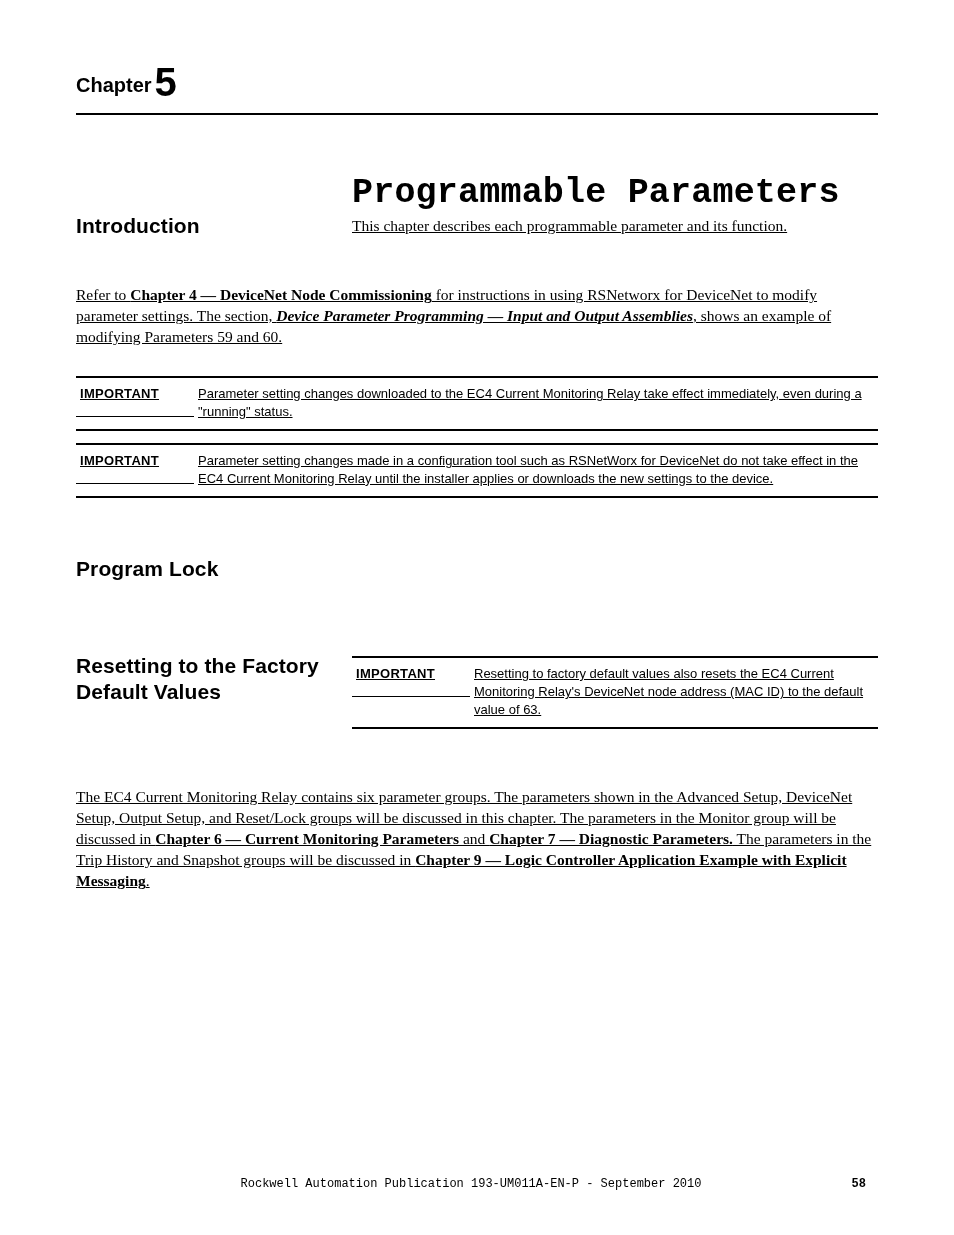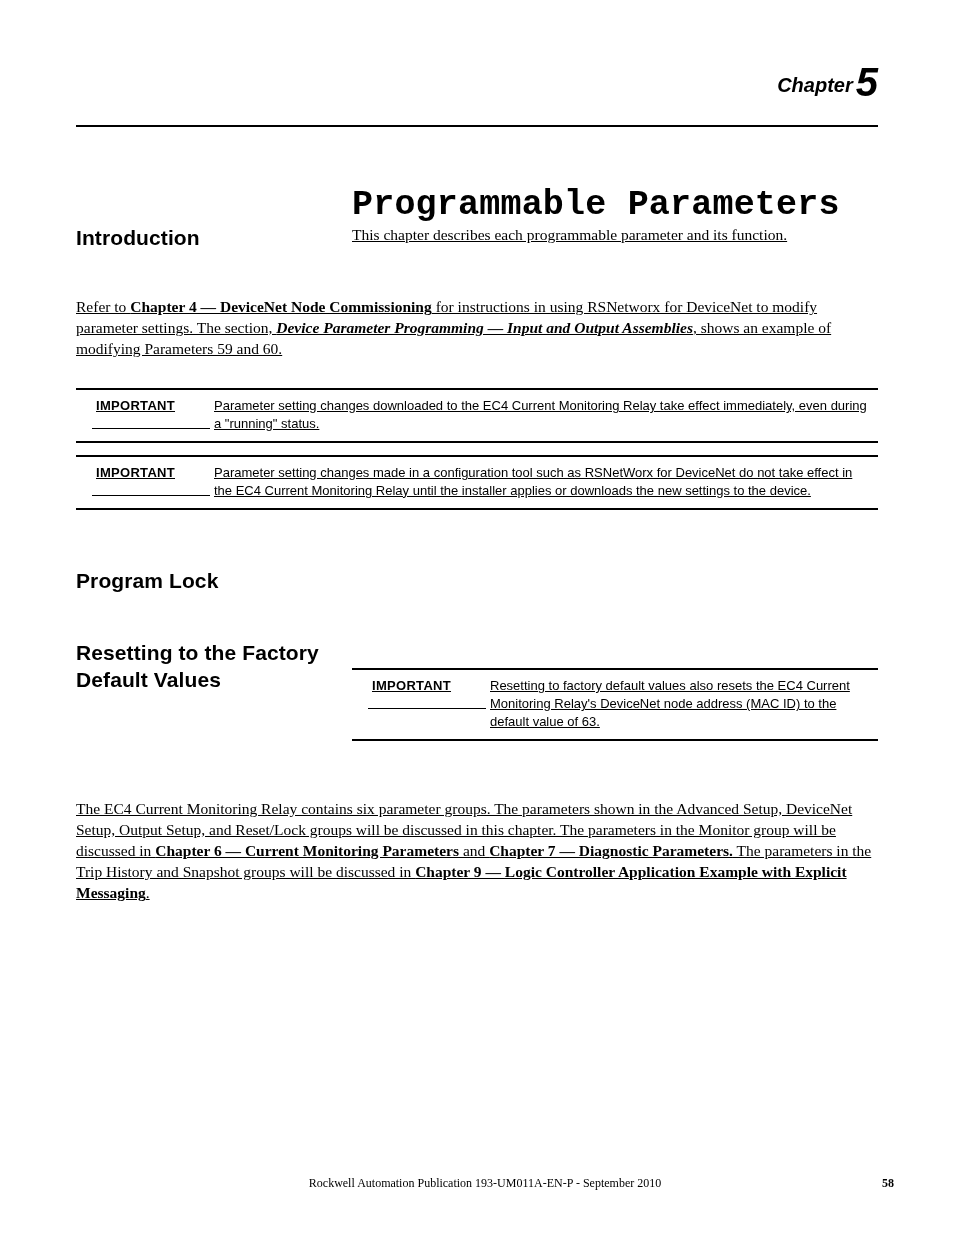--- a/index.html
+++ b/index.html
@@ -6,43 +6,42 @@
     body {
       width: 954px;
       height: 1235px;
       background: #fff;
       font-family: "Times New Roman", Georgia, serif;
       color: #000;
       position: relative;
       padding: 60px 76px 0 76px;
     }
     .chapter-header {
-      text-align: right;
-      margin-bottom: 20px;
+      margin-bottom: 8px;
       font-family: Arial, Helvetica, sans-serif;
       font-weight: bold;
-      font-style: italic;
     }
     .chapter-label { font-size: 20px; }
     .chapter-num { font-size: 40px; vertical-align: -4px; margin-left: 3px;}
     .hr-thick {
       border: none;
       border-top: 2.5px solid #000;
       margin-bottom: 58px;
     }
     .chapter-title {
       font-family: Liberation Mono, monospace;
       font-weight: bold;
       font-size: 35px;
       margin-left: 276px;
       letter-spacing: 0.2px;
     }
     .section {
       display: flex;
       margin-bottom: 50px;
+      align-items: center;
     }
     .section-heading {
       width: 276px;
       flex-shrink: 0;
       font-family: Arial, Helvetica, sans-serif;
       font-weight: bold;
       font-size: 21px;
       line-height: 1.25;
       padding-right: 18px;
       letter-spacing: 0.1px;
@@ -71,33 +70,32 @@
       width: 108px;
       flex-shrink: 0;
       font-weight: bold;
       letter-spacing: 0.3px;
       padding: 7px 6px 7px 4px;
       border-bottom: 1px solid #000;
       align-self: flex-start;
       margin-top: 0;
       height: 24px;
       box-sizing: content-box;
-      margin-left: 16px;
     }
     .important-text {
       padding: 7px 6px 9px 4px;
       flex: 1;
     }
     .footer {
       position: absolute;
       bottom: 44px;
       left: 76px;
-      right: 60px;
+      right: 88px;
       text-align: center;
-      font-family: Liberation Serif, serif;
+      font-family: Liberation Mono, monospace;
       font-size: 12px;
     }
     .footer-pagenum {
       position: absolute;
       right: 0;
       bottom: 0;
       font-weight: bold;
     }
     .section.tight { margin-bottom: 46px; }
   </style>

